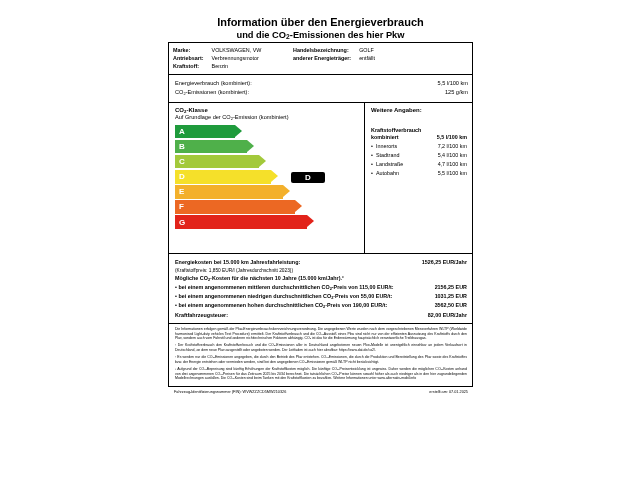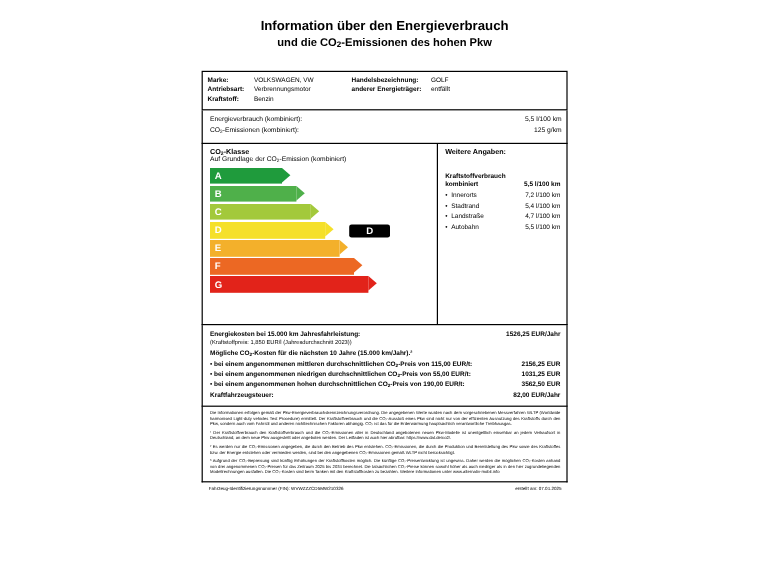--- a/index.html
+++ b/index.html
@@ -19,21 +19,21 @@
     position: absolute;
     left: 168px; top: 16px;
     width: 305px;
     background: #fff;
   }
   .title {
     text-align: center;
     font-size: 11px;
     font-weight: bold;
     line-height: 1.25;
-    margin-bottom: 16px;
+    margin-bottom: 0;
   }
   .title .sub { font-size: 9.3px; }
   sub { font-size: 0.72em; vertical-align: -0.22em; }
   .box {
     border: 1px solid #000;
   }
   .box + .box { border-top: none; }
 
   
   .vehicle {
@@ -148,21 +148,21 @@
   }
 </style>
 </head>
 <body>
 
 <div class="page">
   <div class="sheet">
 
     <div class="title">
       <div>Information über den Energieverbrauch</div>
-      <div class="sub"><span>und die CO</span><sub>2</sub><span>-Emissionen des hohen Pkw</span></div>
+      <div class="sub"><span>und die CO</span><sub>2</sub><span>-Emissionen des hier Pkw</span></div>
     </div>
 
     <div class="box vehicle">
       <div class="vcol left">
         <div>
           <div class="bold">Marke:</div>
           <div class="bold">Antriebsart:</div>
           <div class="bold">Kraftstoff:</div>
         </div>
         <div style="padding-left:8px">

